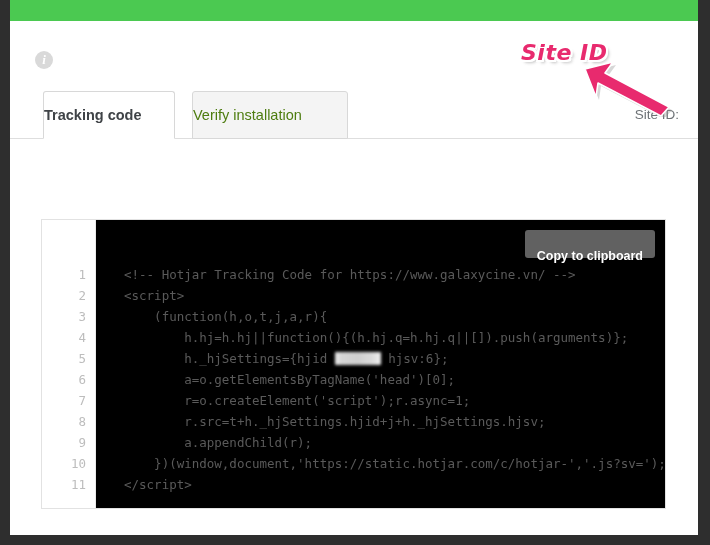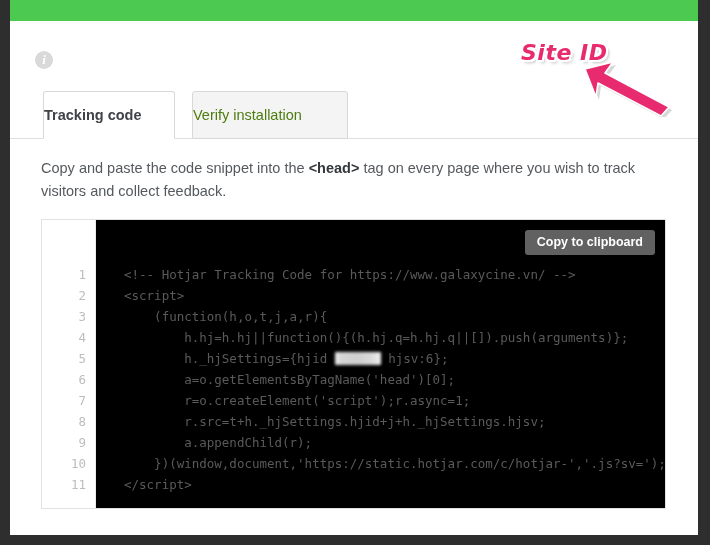--- a/index.html
+++ b/index.html
@@ -229,21 +229,21 @@
     font-size: 12.5px;
     line-height: 21px;
     color: #5a5a5a;
     white-space: pre;
   }
 
   .copy-btn {
     position: absolute;
     right: 10px; top: 10px;
     height: 25px;
-    padding: 0 12px;
+    padding: 14px 12px;
     background: #616161;
     color: #ffffff;
     font-size: 12.5px;
     font-weight: bold;
     line-height: 25px;
     border: none;
     border-radius: 3px;
     cursor: pointer;
     box-shadow: 0 1px 2px rgba(0,0,0,0.18);
     font-family: "Liberation Sans", sans-serif;
@@ -277,24 +277,22 @@
     <div class="header-row">
       <div class="info-icon">i</div>
     </div>
 
     <div class="tabs">
       <div class="tab tab-active">Tracking code</div>
       <div class="tab tab-inactive">Verify installation</div>
     </div>
     <div class="tab-divider"></div>
 
-
-    <div class="body-copy">
-      <span>Copy and paste the code snippet into the </span><b>&lt;head&gt;</b><span> tag on every page where you wish to track visitors and collect feedback.</span>
-    </div>
+    <div class="siteid-label">Site ID:</div>
+
 
     <div class="code-block">
       <div class="gutter">
         <div class="gutter-lines" style="white-space:pre;">1
 2
 3
 4
 5
 6
 7

